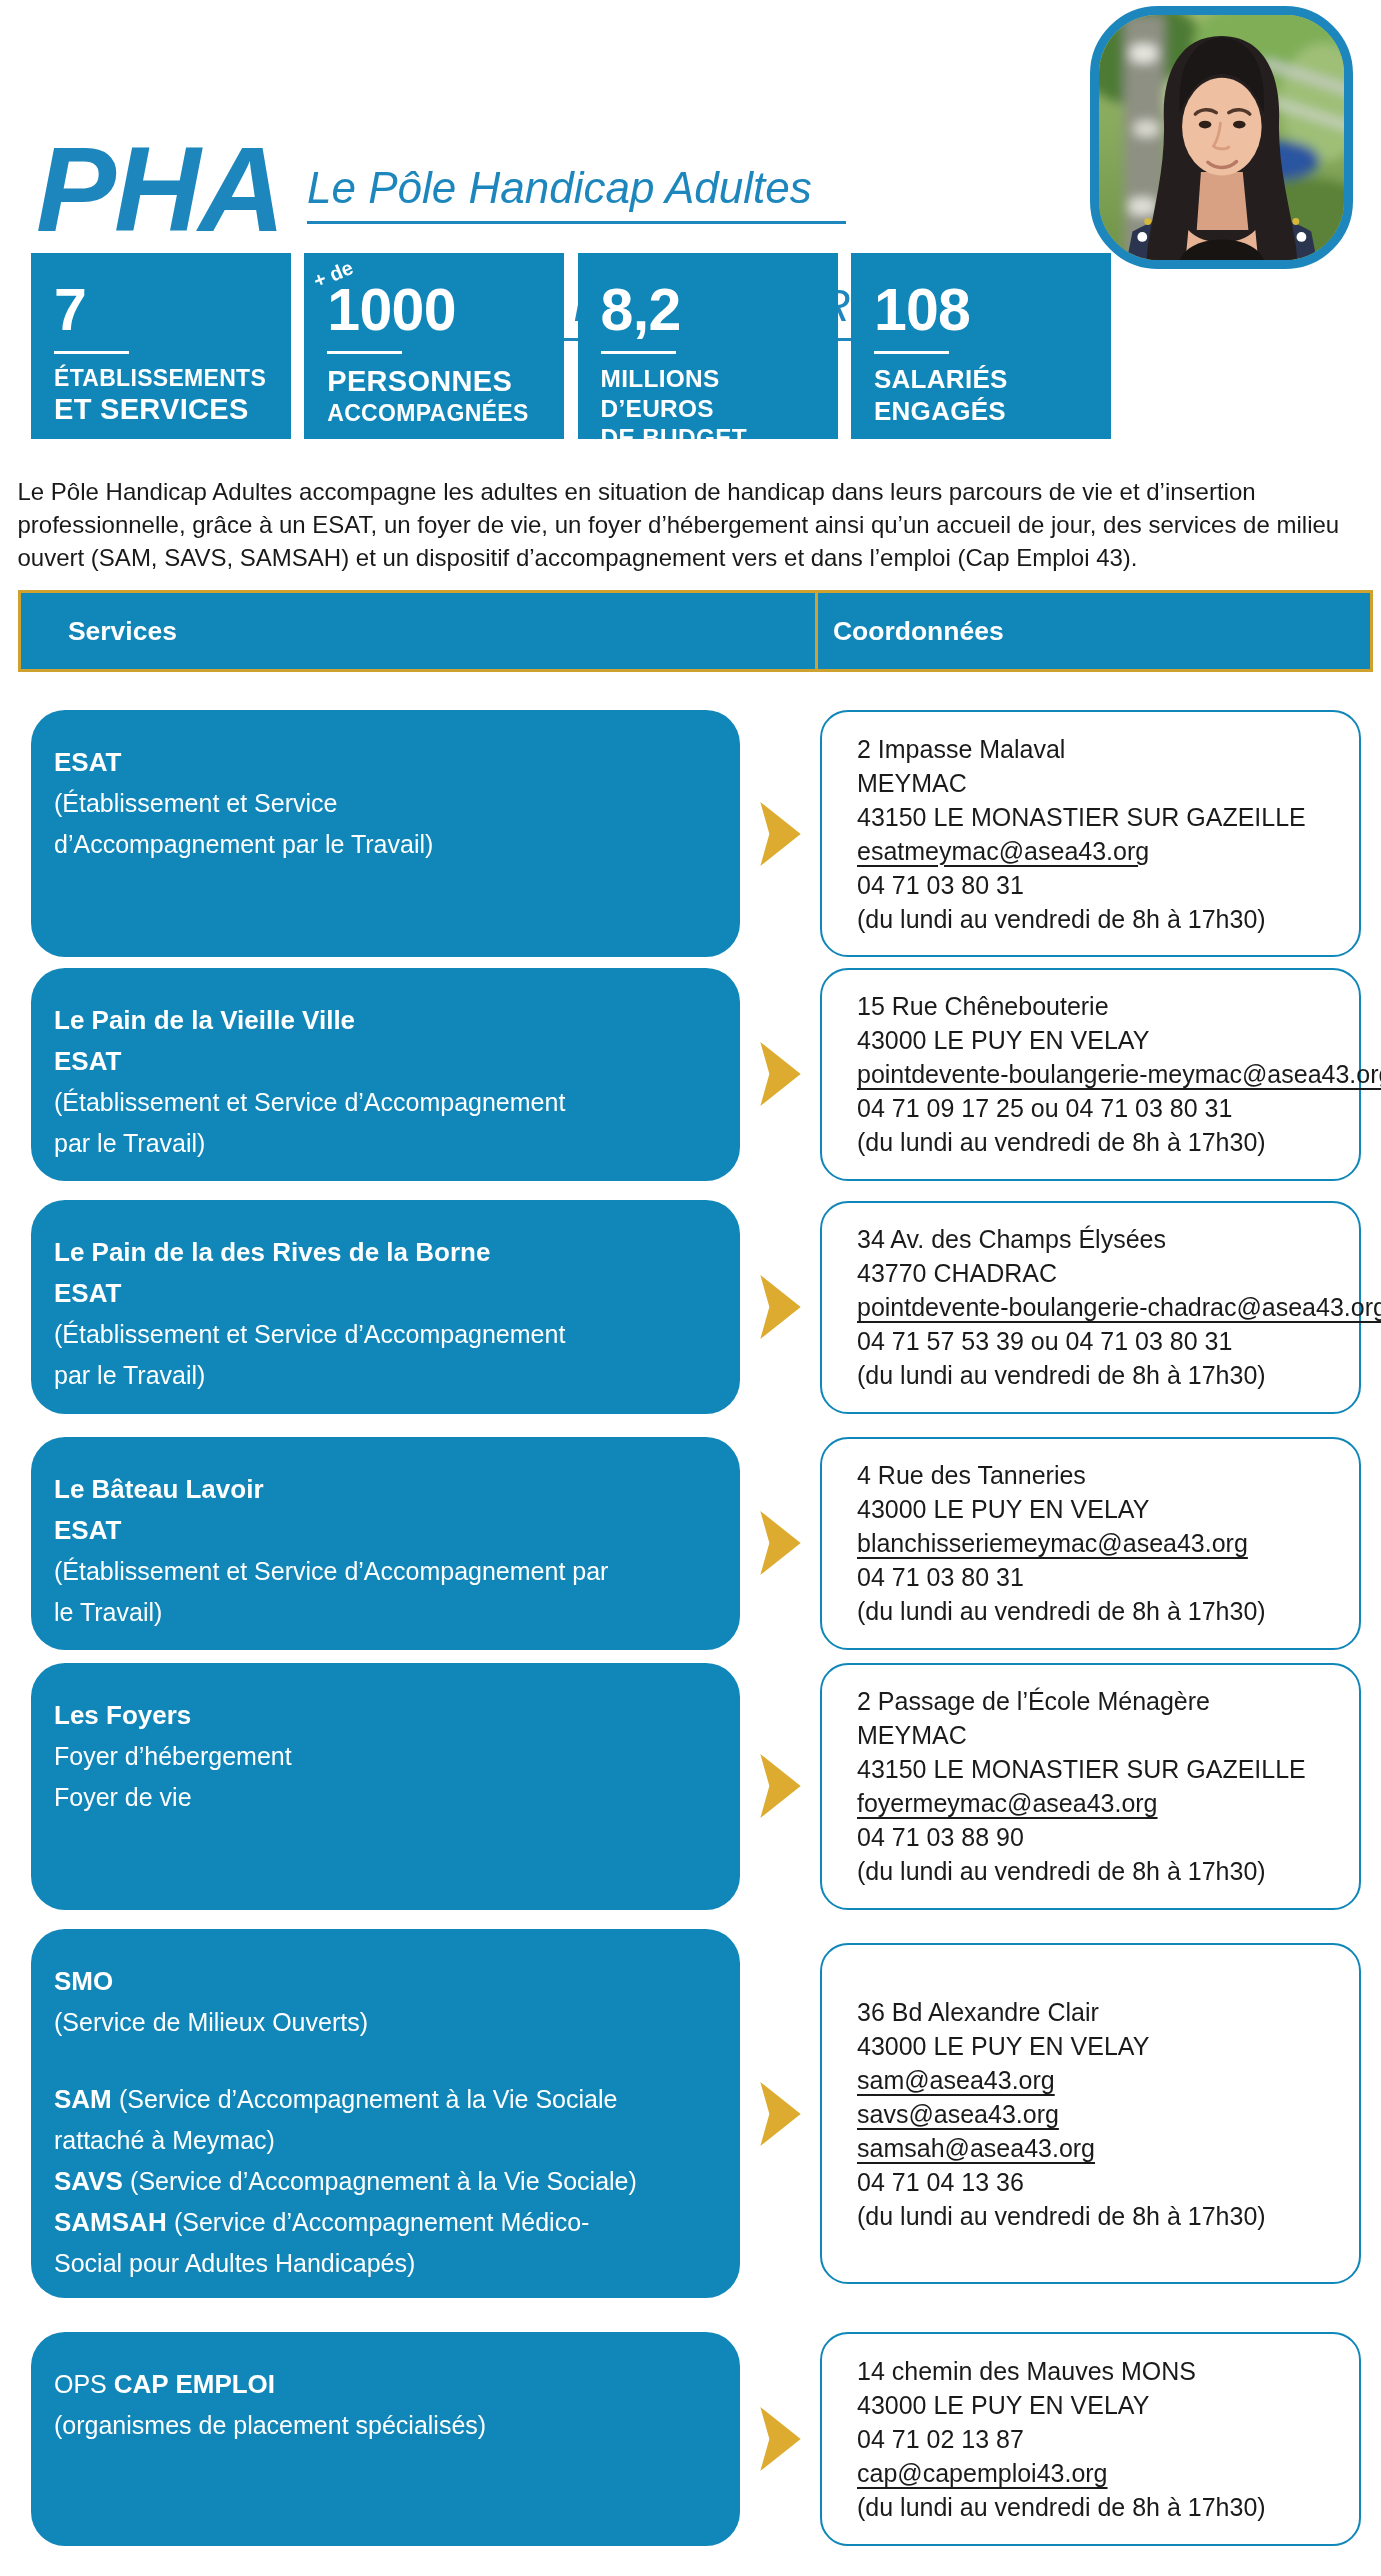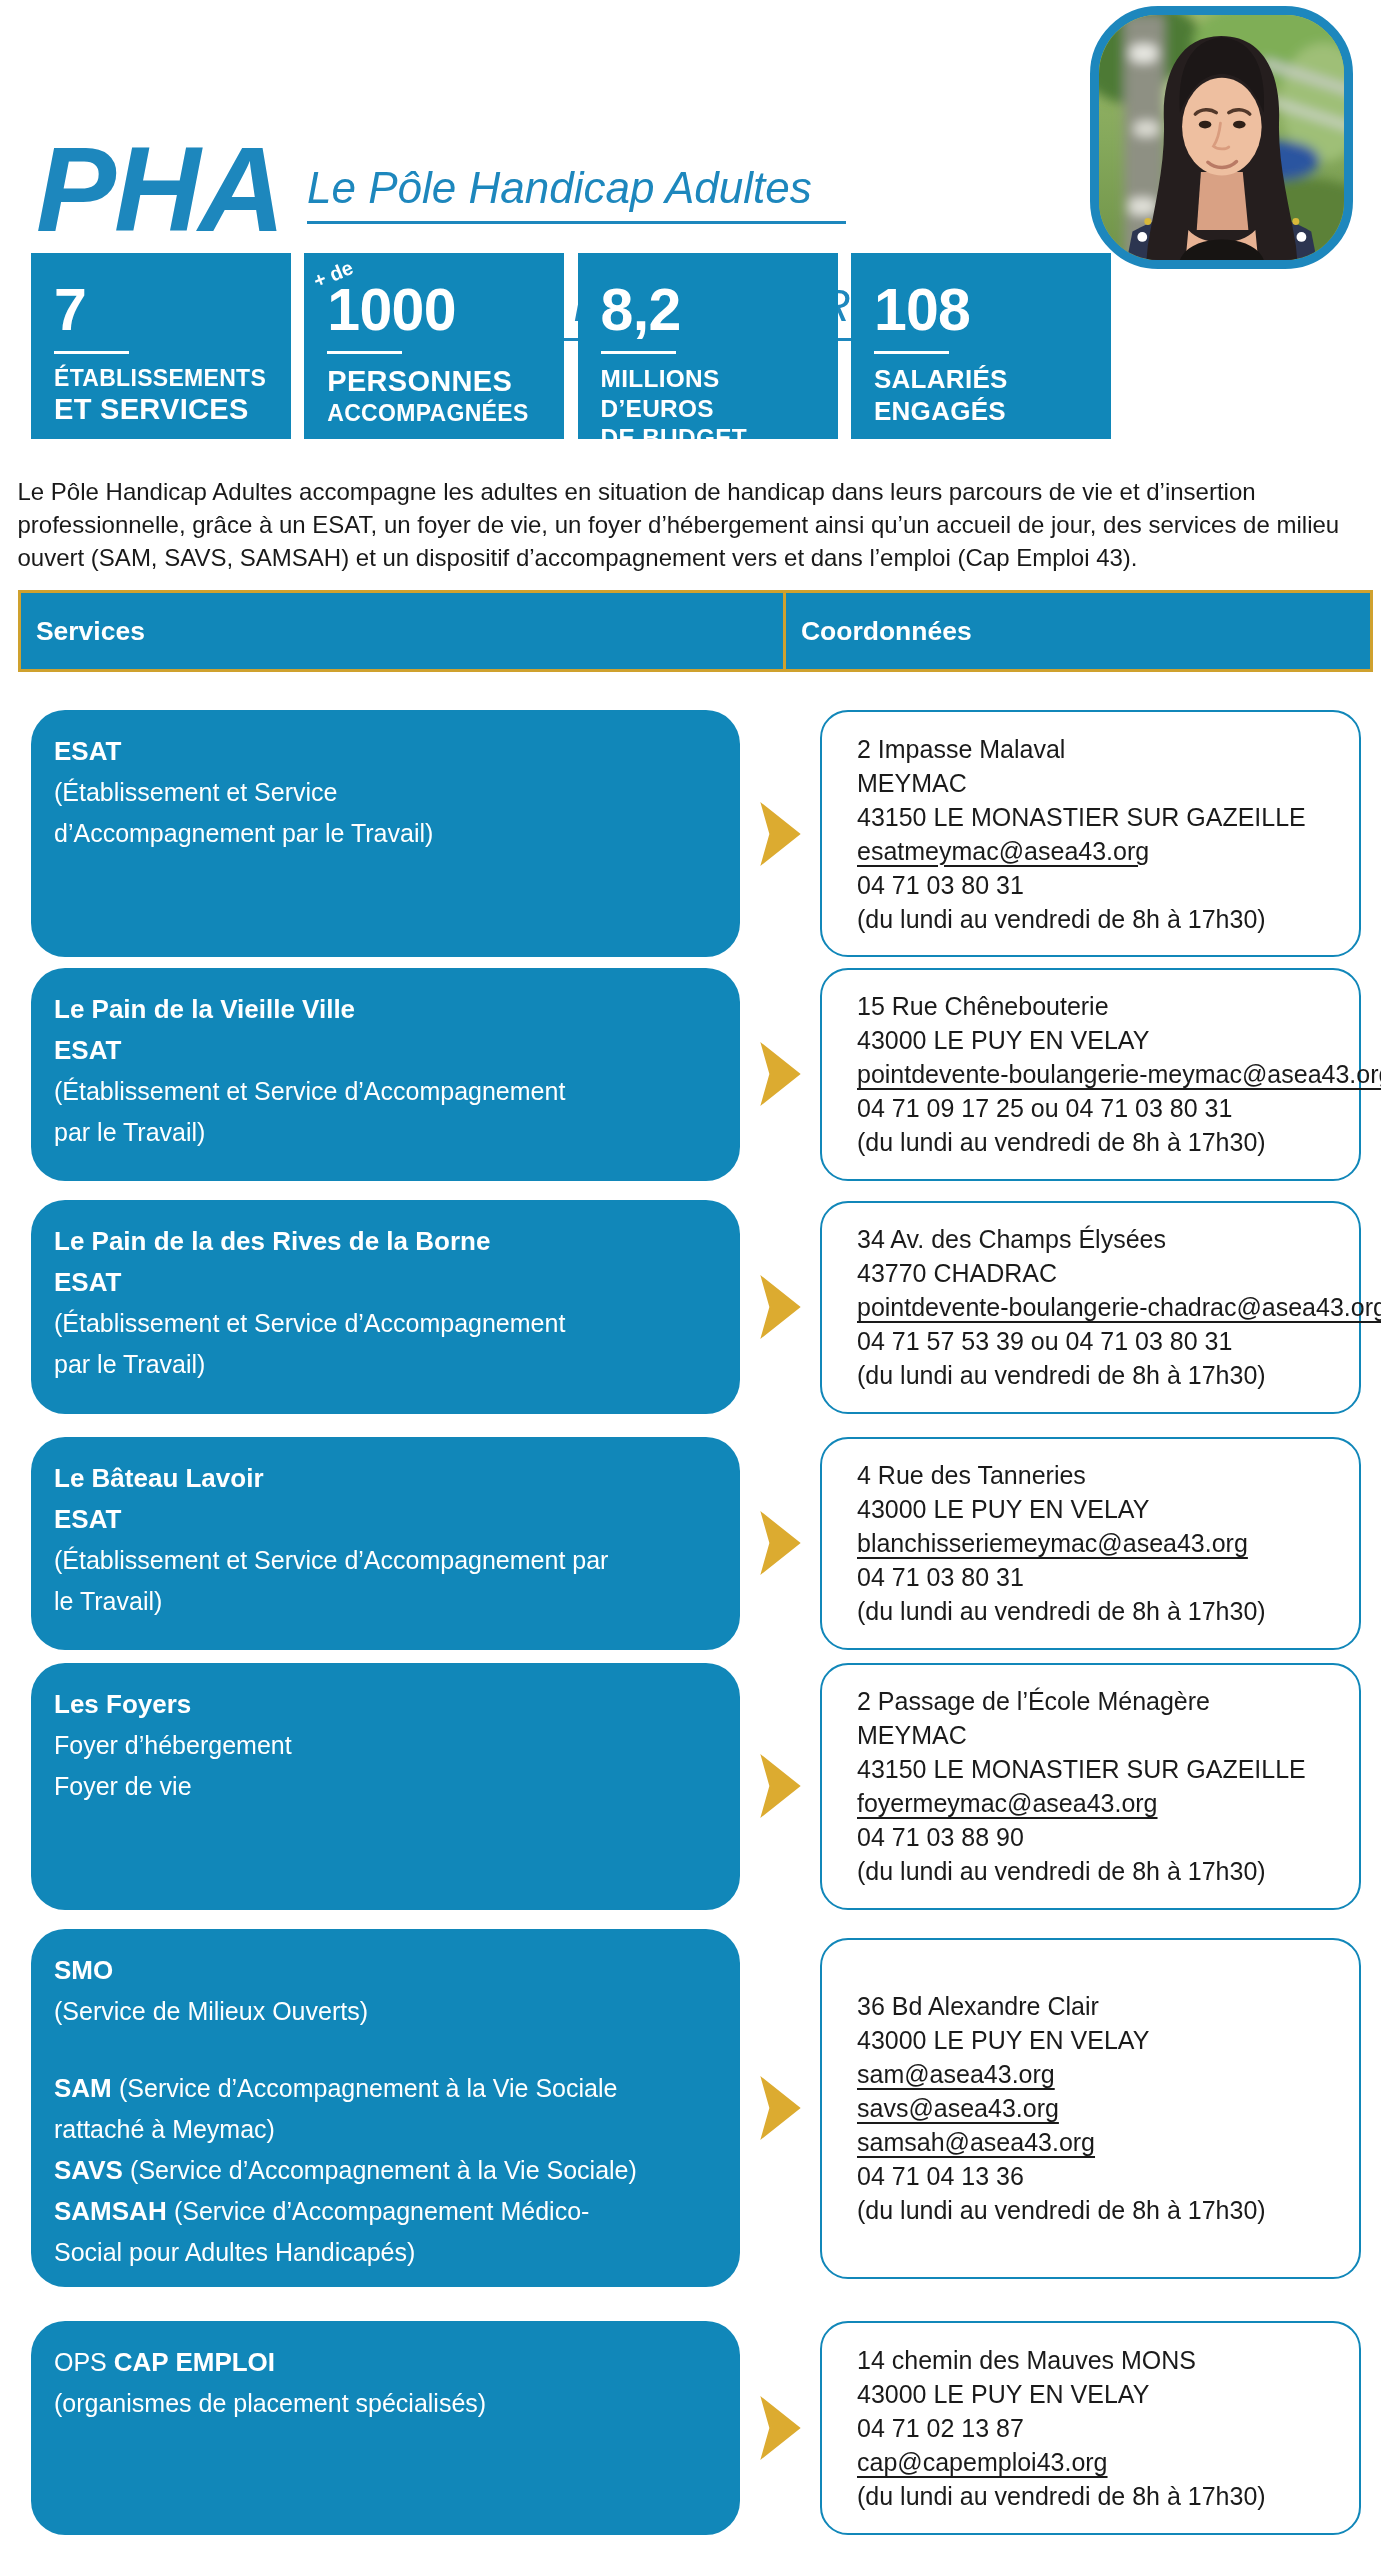--- a/index.html
+++ b/index.html
@@ -65,32 +65,33 @@
   .intro{
     margin:36px 19.6px 0 17.5px;
     font-size:24px;line-height:33px;color:#191919;
   }
 
   
   .thead{
     margin:16px 0 0 17.5px;width:1355px;height:82px;
     display:flex;background:var(--blue);
     border:3.5px solid var(--gold);
+    padding-left:32px;
   }
   .th{display:flex;align-items:center;padding-left:15.4px;color:#fff;font-weight:700;font-size:26.5px;}
   .th1{width:765px;border-right:3.5px solid var(--gold);}
   .th2{flex:1;}
 
   
   .row{display:flex;align-items:center;margin-left:31px;}
   .scard{
     width:709px;flex:none;
     background:var(--blue);color:#fff;
     border-radius:34px;
-    padding:21px 21px 14px 23px;
+    padding:32px 21px 14px 23px;
     font-size:25px;line-height:41px;
     align-self:stretch;
   }
   .sline .b{font-weight:700;font-size:26px;}
   .sline{white-space:nowrap;}
   .spacer{height:36px;}
   .arrowzone{width:80px;flex:none;display:flex;align-items:center;justify-content:center;}
   .ccard{
     width:541px;flex:none;
     background:#fff;border:2.8px solid var(--blue);

